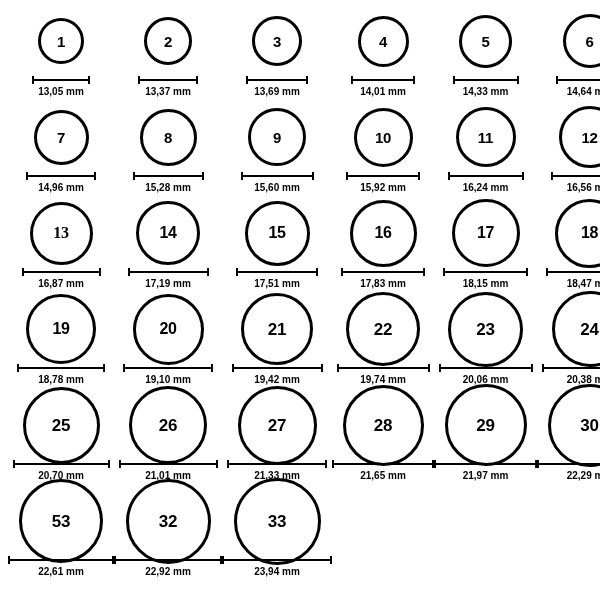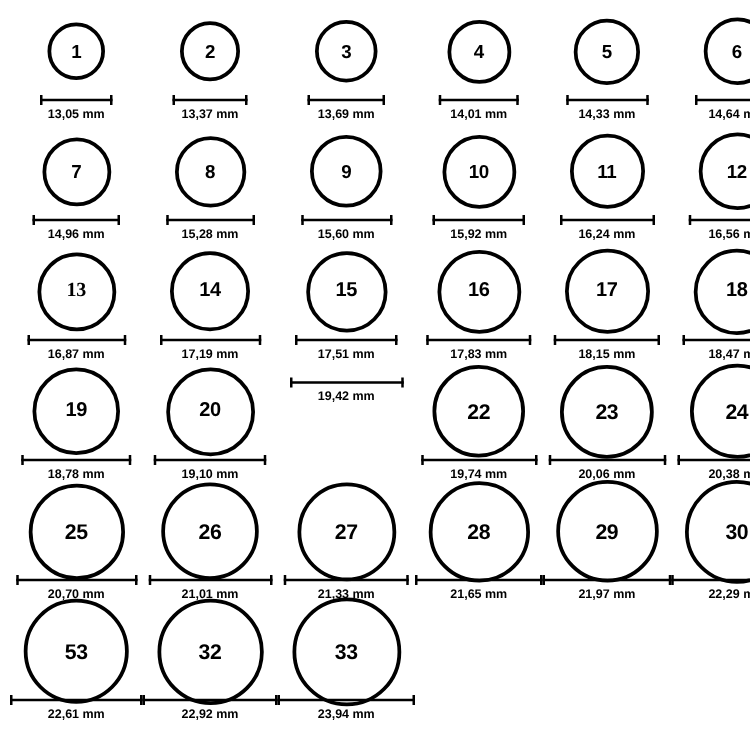--- a/index.html
+++ b/index.html
@@ -342,20 +342,25 @@
           </div>
         </div>
         <div class="ring-measure" style="width: 90px;">
           <div class="bar"></div>
           <div class="tick left"></div>
           <div class="tick right"></div>
         </div>
         <div class="ring-mm">19,10 mm</div>
       </div>
       <div class="ring-cell">
+        <div class="ring-circle-wrap">
+          <div class="ring-circle" style="width: 72px; height: 72px;">
+            <span class="ring-size-label" style="font-size: 17px;">21</span>
+          </div>
+        </div>
         <div class="ring-measure" style="width: 91px;">
           <div class="bar"></div>
           <div class="tick left"></div>
           <div class="tick right"></div>
         </div>
         <div class="ring-mm">19,42 mm</div>
       </div>
       <div class="ring-cell">
         <div class="ring-circle-wrap">
           <div class="ring-circle" style="width: 74px; height: 74px;">

